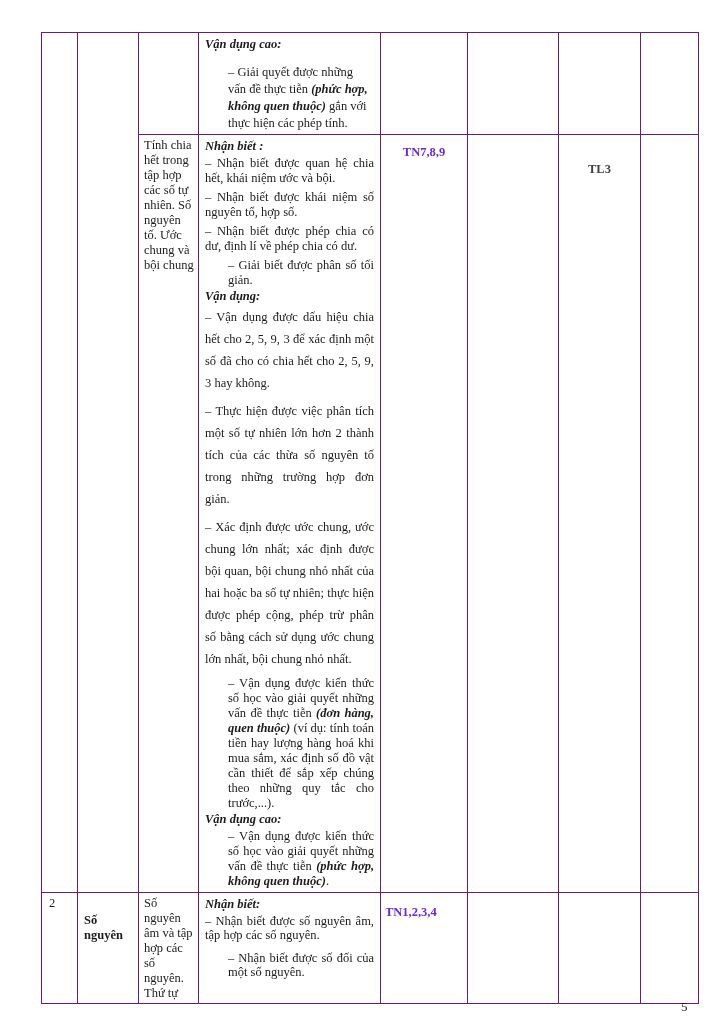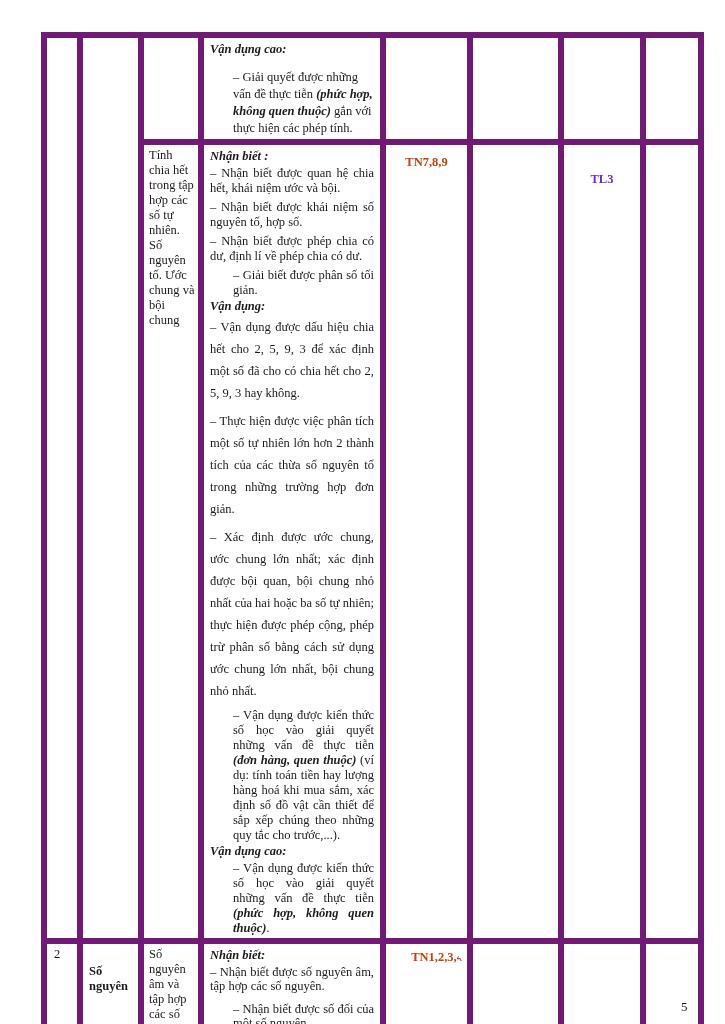--- a/index.html
+++ b/index.html
@@ -15,21 +15,21 @@
   .doc-page { position: absolute; inset: 0; }
 
   table.matrix {
     position: absolute;
     left: 41px; top: 32px;
     width: 657px;
     border-collapse: collapse;
     table-layout: fixed;
   }
   td {
-    border: 6px solid #701a75;
+    border: 1px solid #701a75;
     vertical-align: top;
     padding: 2px 4px;
     font-size: 12.5px;
     line-height: 15px;
     overflow: hidden;
   }
   tr.r1 { height: 96px; }
   tr.r2 { height: 758px; }
   tr.r3 { height: 107px; }
 
@@ -42,24 +42,24 @@
   .sp15 { line-height: 22px; margin-bottom: 6px; }
   .r1-par { text-align: left; line-height: 17px; }
   .r3-item { line-height: 14px; margin-bottom: 9px; }
   .em { font-weight: 700; font-style: italic; }
 
   .content-cell { line-height: 15px; padding: 3px 3px 2px 5px; }
   .stt-cell { padding: 3px 3px 0 7px; }
   .topic-cell { font-weight: 700; padding: 20px 3px 0 6px; }
 
   .tn-cell { text-align: center; padding-top: 10px; }
-  .tn-cell-r3 { text-align: right; padding-top: 6px; border-radius: 30px; }
+  .tn-cell-r3 { text-align: left; padding-top: 12px; border-radius: 30px; }
   .tl-cell { text-align: center; padding-top: 27px; }
-  .code-tn { color: #c2410c; font-weight: 700; font-size: 12.5px; }
-  .code-tl { color: #6d28d9; font-weight: 700; font-size: 12.5px; }
+  .code-tn { color: #6d28d9; font-weight: 700; font-size: 12.5px; }
+  .code-tl { color: #404040; font-weight: 700; font-size: 12.5px; }
 
   .page-number {
     position: absolute;
     left: 681px; top: 999px;
     font-size: 13px;
     color: #1b1b1b;
   }
 </style>
 </head>
 <body>

